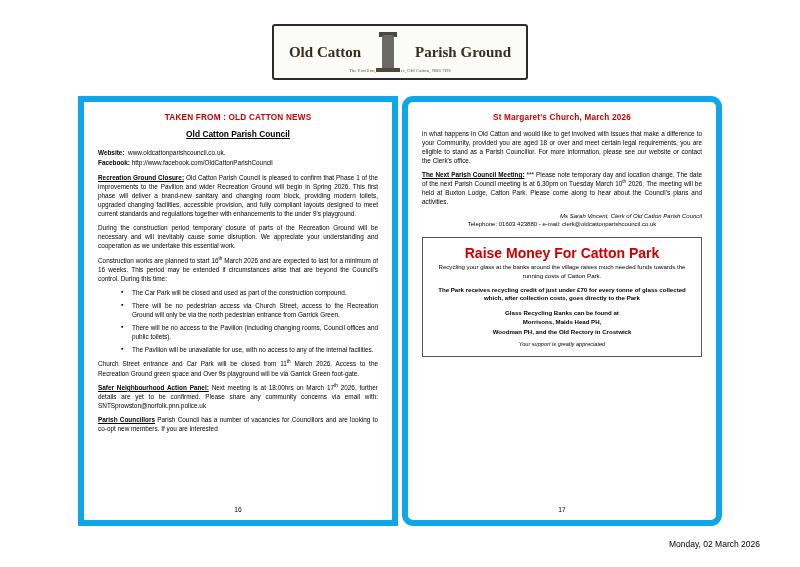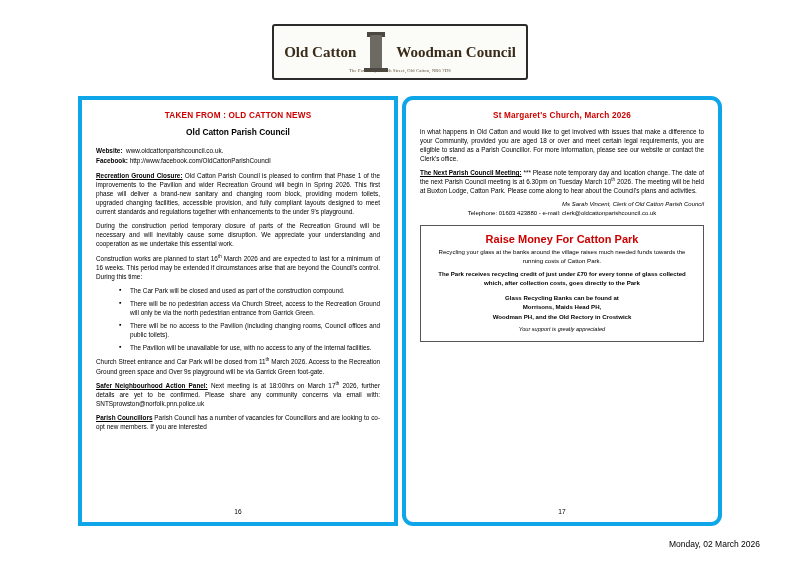--- a/index.html
+++ b/index.html
@@ -28,21 +28,21 @@
     background: #fbfbf8;
     box-sizing: border-box;
     display: flex;
     align-items: center;
     justify-content: center;
   }
   .masthead-inner {
     display: flex;
     align-items: center;
     justify-content: center;
-    gap: 7px;
+    gap: 14px;
     width: 100%;
     padding: 0 6px;
     box-sizing: border-box;
   }
   .mast-word {
     font-family: "Liberation Serif", serif;
     font-weight: bold;
     font-size: 15px;
     color: #3a2c1a;
     white-space: nowrap;
@@ -90,21 +90,21 @@
     color: #5a4a33;
   }
 
   
   .sheet {
     position: absolute;
     top: 96px;
     width: 320px;
     height: 430px;
     background: #ffffff;
-    border: 4px solid #0ea5e9;
+    border: 6px solid #0ea5e9;
     box-sizing: border-box;
     padding: 10px 14px 6px 14px;
     font-size: 6.4px;
     line-height: 1.42;
     text-align: justify;
   }
   .sheet.left { left: 78px; }
   .sheet.right { left: 402px; border-radius: 11px; }
   .bold { font-weight: bold; }
   .u { text-decoration: underline; }
@@ -113,20 +113,21 @@
     color: #cc0000;
     font-weight: bold;
     text-align: center;
     font-size: 8.2px;
     letter-spacing: .2px;
     margin-bottom: 5px;
   }
   .title-main {
     text-align: center;
     font-weight: bold;
+    text-decoration: underline;
     font-size: 8.4px;
     margin-bottom: 7px;
   }
   p { margin: 0 0 5px 0; }
   .contact { margin-bottom: 6px; }
   .contact div { margin-bottom: 1px; }
 
   ul.bullets {
     margin: 4px 0 5px 0;
     padding-left: 34px;
@@ -169,21 +170,21 @@
   
   .ad-box {
     border: 1px solid #555;
     padding: 6px 8px 7px 8px;
     margin-top: 6px;
     text-align: center;
   }
   .ad-title {
     color: #cc0000;
     font-weight: bold;
-    font-size: 11px;
+    font-size: 14px;
     margin-bottom: 0;
   }
   .ad-box p {
     font-size: 6.1px;
     margin: 0 0 5px 0;
     text-align: center;
     font-weight: bold;
   }
   .ad-box p.reg { font-weight: normal; }
   .ad-box .italic {
@@ -215,21 +216,21 @@
 
 <div class="masthead">
   <div class="mast-inner-wrap" style="width:100%;">
     <div class="masthead-inner">
       <span class="mast-word">Old Catton</span>
       <span class="mast-crest">
         <span class="cap"></span>
         <span class="tower"></span>
         <span class="base"></span>
       </span>
-      <span class="mast-word">Woodman Council</span>
+      <span class="mast-word">Parish Ground</span>
     </div>
     <div class="mast-sub">The Pavilion, Church Street, Old Catton, NR6 7DS</div>
   </div>
 </div>
 
 <div class="sheet left">
 
   <div class="title-red">TAKEN FROM : OLD CATTON NEWS</div>
   <div class="title-main">Old Catton Parish Council</div>
 

